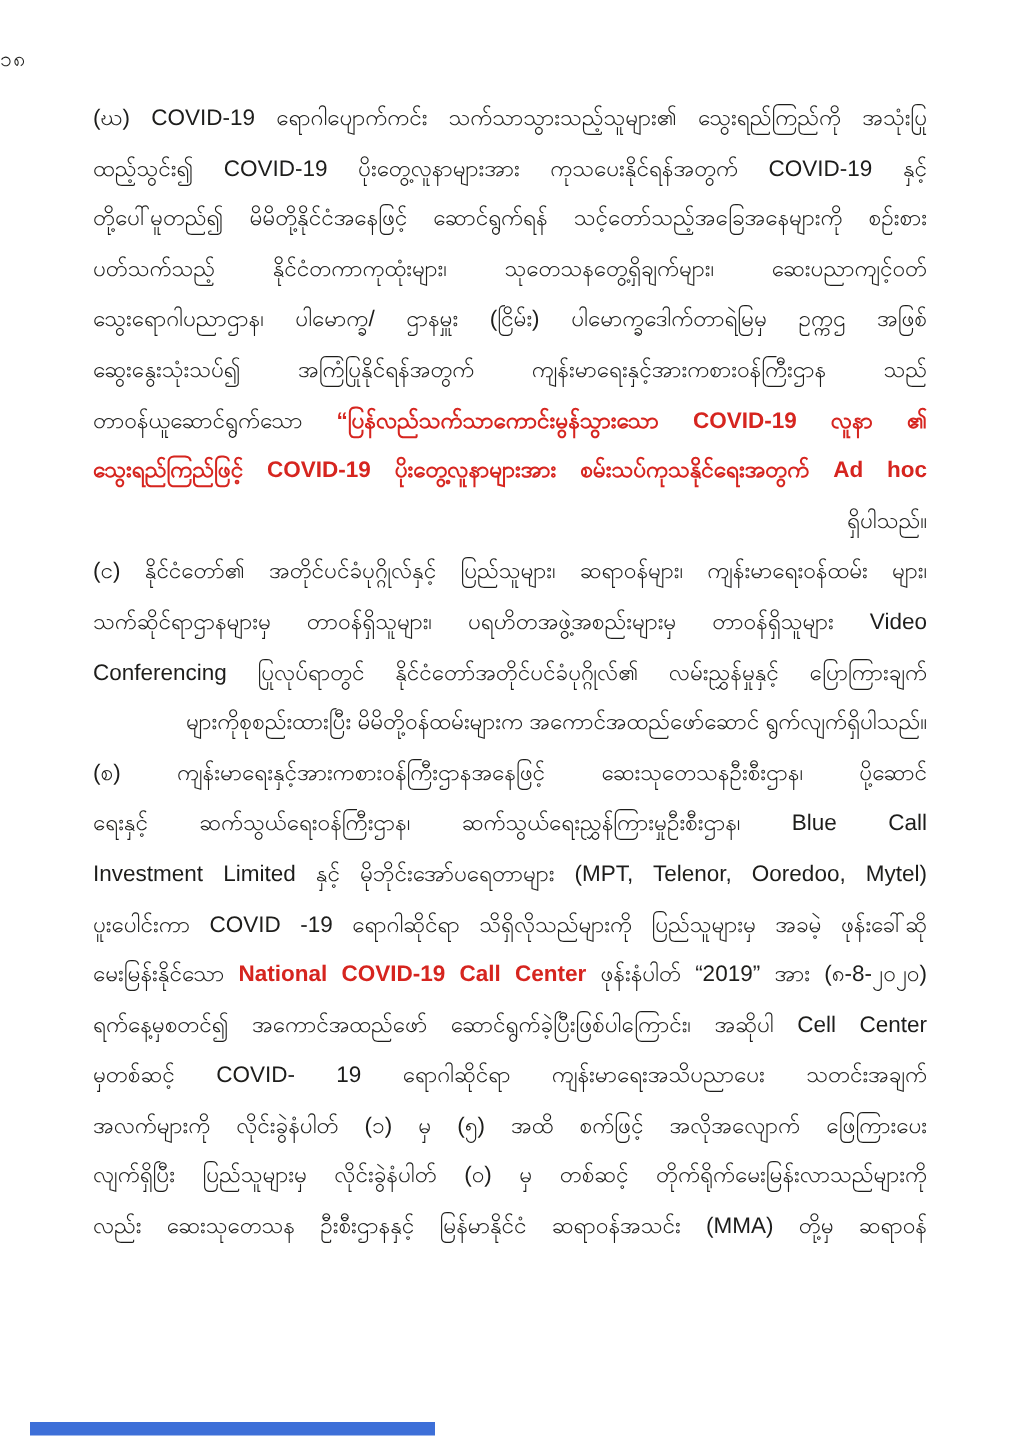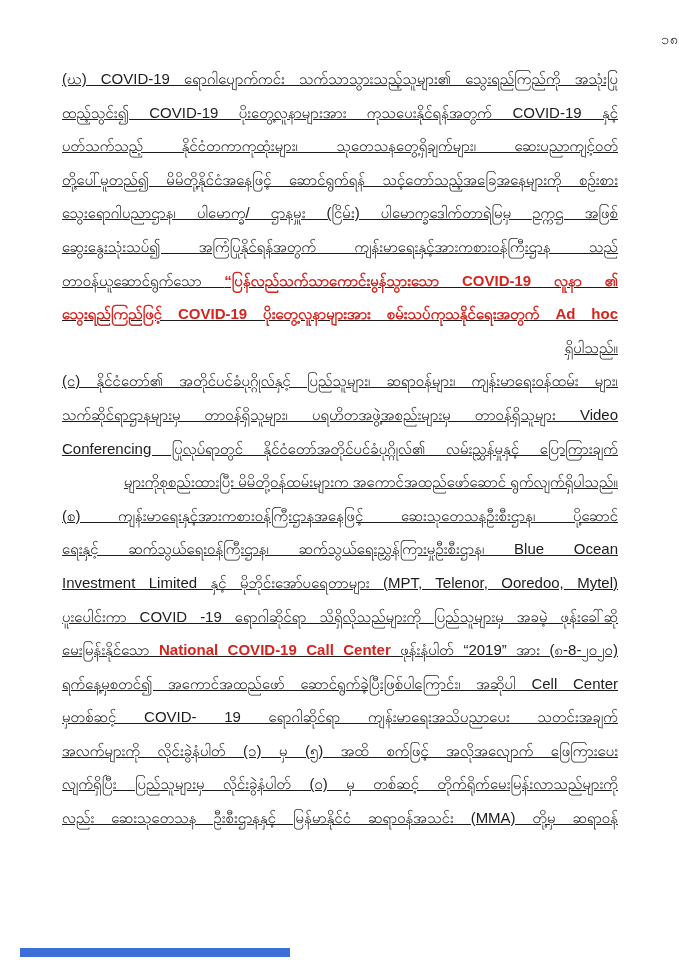--- a/index.html
+++ b/index.html
@@ -3,28 +3,28 @@
 <meta charset="utf-8">
 <style>
   html,body{margin:0;padding:0;}
   body{
     width:679px;height:960px;position:relative;overflow:hidden;
     background:var(--page-bg,#ffffff);
     font-family:"Liberation Sans", sans-serif;
   }
   .page-number{
     position:absolute;top:30px;left:0;right:0;
-    text-align:right;font-size:14px;letter-spacing:1px;
+    text-align:left;font-size:14px;letter-spacing:1px;
     color:var(--ink,#1d1d1b);
   }
   .doc{
     position:absolute;left:62px;top:62px;width:556px;
     font-size:15px;color:var(--ink,#1d1d1b);
   }
-  .para{margin:0;padding:0;text-decoration:underline;}
+  .para{margin:0;padding:0;}
   .line{
     height:33.6px;line-height:33.6px;
     text-align:right;white-space:normal;
   }
   .line.just{
     text-align:justify;
     text-align-last:justify;
   }
   .red{
     color:var(--red,#d6251f);
@@ -38,37 +38,37 @@
 </style>
 </head>
 <body>
 
 <div class="page-number">၁၈</div>
 
 <div class="doc">
     <div class="para">
       <div class="line just"><span>(ဃ)    COVID-19 ရောဂါပျောက်ကင်း သက်သာသွားသည့်သူများ၏ သွေးရည်ကြည်ကို အသုံးပြု</span></div>
       <div class="line just"><span>ထည့်သွင်း၍ COVID-19 ပိုးတွေ့လူနာများအား ကုသပေးနိုင်ရန်အတွက် COVID-19 နှင့်</span></div>
+      <div class="line just"><span>တို့ပေါ်မူတည်၍ မိမိတို့နိုင်ငံအနေဖြင့် ဆောင်ရွက်ရန် သင့်တော်သည့်အခြေအနေများကို စဉ်းစား</span></div>
       <div class="line just"><span>ပတ်သက်သည့် နိုင်ငံတကာကုထုံးများ၊ သုတေသနတွေ့ရှိချက်များ၊ ဆေးပညာကျင့်ဝတ်</span></div>
-      <div class="line just"><span>တို့ပေါ်မူတည်၍ မိမိတို့နိုင်ငံအနေဖြင့် ဆောင်ရွက်ရန် သင့်တော်သည့်အခြေအနေများကို စဉ်းစား</span></div>
       <div class="line just"><span>သွေးရောဂါပညာဌာန၊ ပါမောက္ခ/ ဌာနမှူး (ငြိမ်း) ပါမောက္ခဒေါက်တာရဲမြမှ ဥက္ကဌ အဖြစ်</span></div>
       <div class="line just"><span>ဆွေးနွေးသုံးသပ်၍ အကြံပြုနိုင်ရန်အတွက် ကျန်းမာရေးနှင့်အားကစားဝန်ကြီးဌာန သည်</span></div>
       <div class="line just"><span>တာဝန်ယူဆောင်ရွက်သော </span><span class="red">“ပြန်လည်သက်သာကောင်းမွန်သွားသော COVID-19 လူနာ ၏</span></div>
       <div class="line just"><span class="red">သွေးရည်ကြည်ဖြင့် COVID-19 ပိုးတွေ့လူနာများအား စမ်းသပ်ကုသနိုင်ရေးအတွက် Ad hoc</span></div>
       <div class="line"><span>ရှိပါသည်။</span></div>
     </div>
     <div class="para">
       <div class="line just"><span>(င)    နိုင်ငံတော်၏ အတိုင်ပင်ခံပုဂ္ဂိုလ်နှင့် ပြည်သူများ၊ ဆရာဝန်များ၊ ကျန်းမာရေးဝန်ထမ်း များ၊</span></div>
       <div class="line just"><span>သက်ဆိုင်ရာဌာနများမှ တာဝန်ရှိသူများ၊ ပရဟိတအဖွဲ့အစည်းများမှ တာဝန်ရှိသူများ Video</span></div>
       <div class="line just"><span>Conferencing ပြုလုပ်ရာတွင် နိုင်ငံတော်အတိုင်ပင်ခံပုဂ္ဂိုလ်၏ လမ်းညွှန်မှုနှင့် ပြောကြားချက်</span></div>
       <div class="line"><span>များကိုစုစည်းထားပြီး မိမိတို့ဝန်ထမ်းများက အကောင်အထည်ဖော်ဆောင် ရွက်လျက်ရှိပါသည်။</span></div>
     </div>
     <div class="para">
       <div class="line just"><span>(စ)    ကျန်းမာရေးနှင့်အားကစားဝန်ကြီးဌာနအနေဖြင့် ဆေးသုတေသနဦးစီးဌာန၊ ပို့ဆောင်</span></div>
-      <div class="line just"><span>ရေးနှင့် ဆက်သွယ်ရေးဝန်ကြီးဌာန၊ ဆက်သွယ်ရေးညွှန်ကြားမှုဦးစီးဌာန၊ Blue Ocean</span></div>
+      <div class="line just"><span>ရေးနှင့် ဆက်သွယ်ရေးဝန်ကြီးဌာန၊ ဆက်သွယ်ရေးညွှန်ကြားမှုဦးစီးဌာန၊ Blue Call</span></div>
       <div class="line just"><span>Investment Limited နှင့် မိုဘိုင်းအော်ပရေတာများ (MPT, Telenor, Ooredoo, Mytel)</span></div>
       <div class="line just"><span>ပူးပေါင်းကာ COVID -19 ရောဂါဆိုင်ရာ သိရှိလိုသည်များကို ပြည်သူများမှ အခမဲ့ ဖုန်းခေါ်ဆို</span></div>
       <div class="line just"><span>မေးမြန်းနိုင်သော </span><span class="red">National COVID-19 Call Center</span><span> ဖုန်းနံပါတ် “2019” အား (၈-8-၂၀၂၀)</span></div>
       <div class="line just"><span>ရက်နေ့မှစတင်၍ အကောင်အထည်ဖော် ဆောင်ရွက်ခဲ့ပြီးဖြစ်ပါကြောင်း၊ အဆိုပါ Cell Center</span></div>
       <div class="line just"><span>မှတစ်ဆင့် COVID- 19 ရောဂါဆိုင်ရာ ကျန်းမာရေးအသိပညာပေး သတင်းအချက်</span></div>
       <div class="line just"><span>အလက်များကို လိုင်းခွဲနံပါတ် (၁) မှ (၅) အထိ စက်ဖြင့် အလိုအလျောက် ဖြေကြားပေး</span></div>
       <div class="line just"><span>လျက်ရှိပြီး ပြည်သူများမှ လိုင်းခွဲနံပါတ် (၀) မှ တစ်ဆင့် တိုက်ရိုက်မေးမြန်းလာသည်များကို</span></div>
       <div class="line just"><span>လည်း ဆေးသုတေသန ဦးစီးဌာနနှင့် မြန်မာနိုင်ငံ ဆရာဝန်အသင်း (MMA) တို့မှ ဆရာဝန်</span></div>
     </div>
   </div>

